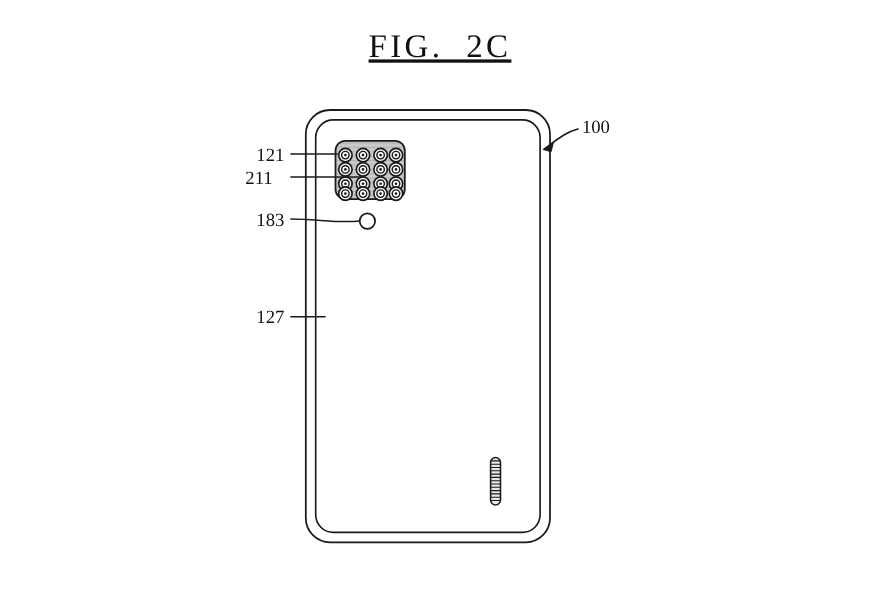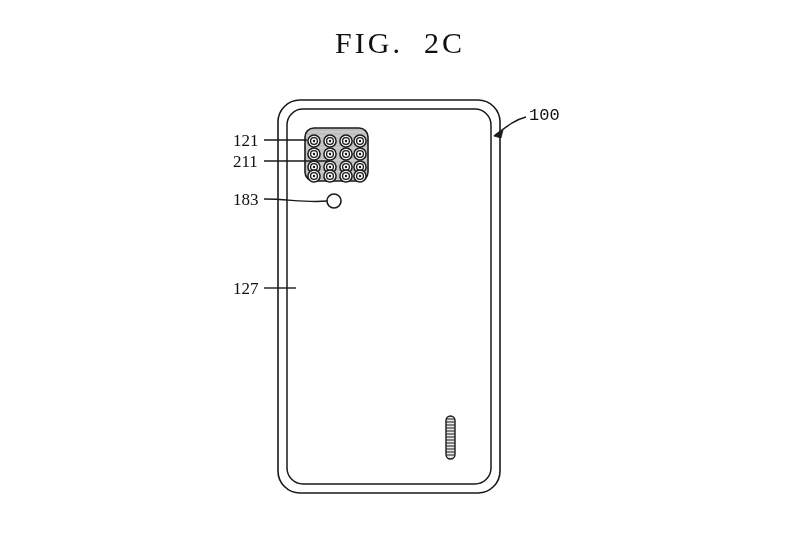--- a/index.html
+++ b/index.html
@@ -27,34 +27,35 @@
     position: absolute;
     left: 0;
     top: 26px;
     width: 800px;
     text-align: center;
     font-family: "Liberation Serif", "DejaVu Serif", serif;
     font-size: 30px;
     letter-spacing: 3px;
     color: #111111;
     white-space: pre;
+    text-decoration: underline;
   }
   .ref-label {
     position: absolute;
     font-family: "Liberation Serif", "DejaVu Serif", serif;
     font-size: 17px;
     color: #111111;
     letter-spacing: 0px;
     white-space: pre;
   }
   #label-121 { left: 233px; top: 131px; }
-  #label-211 { left: 233px; top: 152px; }
+  #label-211 { left: 223px; top: 152px; }
   #label-123 { left: 233px; top: 190px; }
   #label-103 { left: 233px; top: 279px; }
-  #label-100 { left: 529px; top: 106px; font-family: Liberation Mono, monospace; }
+  #label-100 { left: 529px; top: 106px; }
   svg { position: absolute; left: 0; top: 0; }
 </style>
 </head>
 <body>
 
 <div id="figure-root">
 
   <div id="fig-title">FIG.  2C</div>
 
   <svg width="800" height="553" viewBox="0 0 800 553">

